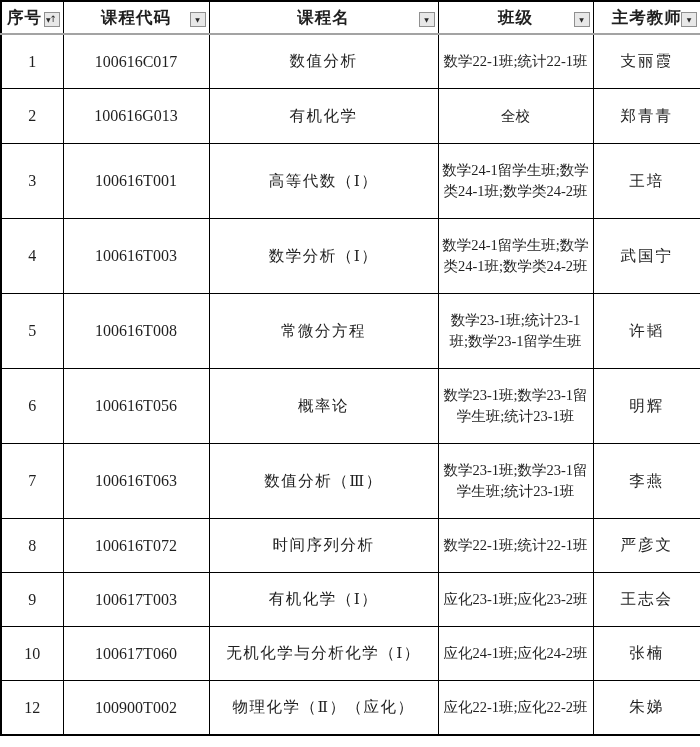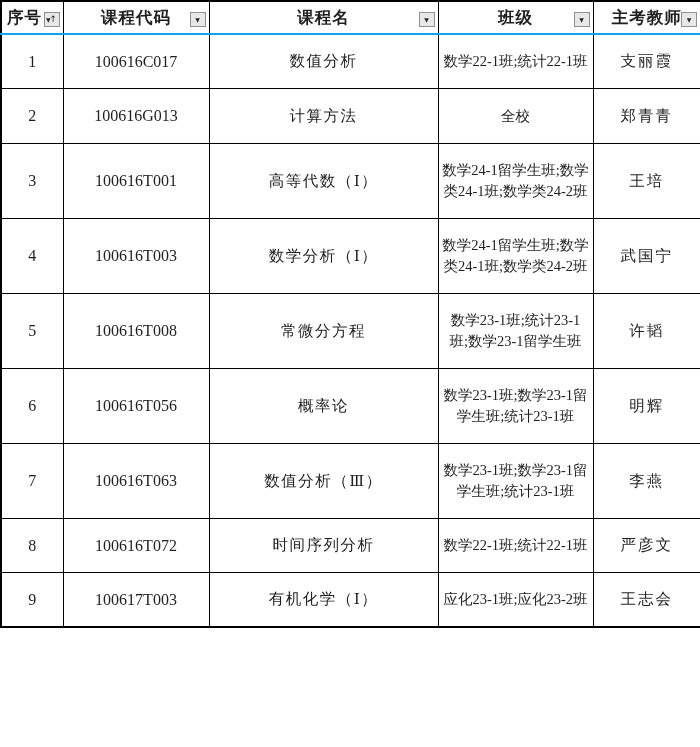--- a/index.html
+++ b/index.html
@@ -12,21 +12,21 @@
     border-collapse:collapse;table-layout:fixed;width:700px;
     border:2px solid #000;
   }
   col.c1{width:62px}col.c2{width:146px}col.c3{width:229px}col.c4{width:155px}col.c5{width:108px}
   th,td{
     border:1px solid #000;text-align:center;vertical-align:middle;
     padding:0 2px;overflow:hidden;box-sizing:border-box;
   }
   thead th{
     height:33px;font-weight:bold;font-size:16.5px;position:relative;
-    border-bottom:2px solid #0ea5e9;letter-spacing:1px;
+    border-bottom:2px solid #a3a3a3;letter-spacing:1px;
   }
   thead th.first{text-align:left;padding-left:5px;}
   .fbtn{
     position:absolute;right:3px;bottom:6px;width:16px;height:15px;
     background:#e8e8e8;border:1px solid #909090;box-sizing:border-box;
     display:inline-flex;align-items:center;justify-content:center;
     padding:0;margin:0;cursor:default;
     font-family:"DejaVu Sans","Liberation Sans",sans-serif;color:#2a2a2a;
   }
   .tri{font-size:6px;line-height:1;font-weight:normal;}
@@ -99,21 +99,21 @@
     <tr>
       <td class="c-no">1</td>
       <td class="c-code">100616C017</td>
       <td class="c-name">数值分析</td>
       <td class="c-class">数学22-1班;统计22-1班</td>
       <td class="c-teacher">支丽霞</td>
     </tr>
     <tr>
       <td class="c-no">2</td>
       <td class="c-code">100616G013</td>
-      <td class="c-name">计算方法</td>
+      <td class="c-name">有机化学</td>
       <td class="c-class">全校</td>
       <td class="c-teacher">郑青青</td>
     </tr>
     <tr>
       <td class="c-no">3</td>
       <td class="c-code">100616T001</td>
       <td class="c-name">高等代数（Ⅰ）</td>
       <td class="c-class">数学24-1留学生班;数学类24-1班;数学类24-2班</td>
       <td class="c-teacher">王培</td>
     </tr>
@@ -152,14 +152,28 @@
       <td class="c-class">数学22-1班;统计22-1班</td>
       <td class="c-teacher">严彦文</td>
     </tr>
     <tr>
       <td class="c-no">9</td>
       <td class="c-code">100617T003</td>
       <td class="c-name">有机化学（Ⅰ）</td>
       <td class="c-class">应化23-1班;应化23-2班</td>
       <td class="c-teacher">王志会</td>
     </tr>
+    <tr>
+      <td class="c-no">10</td>
+      <td class="c-code">100617T060</td>
+      <td class="c-name">无机化学与分析化学（Ⅰ）</td>
+      <td class="c-class">应化24-1班;应化24-2班</td>
+      <td class="c-teacher">张楠</td>
+    </tr>
+    <tr>
+      <td class="c-no">12</td>
+      <td class="c-code">100900T002</td>
+      <td class="c-name">物理化学（Ⅱ）（应化）</td>
+      <td class="c-class">应化22-1班;应化22-2班</td>
+      <td class="c-teacher">朱娣</td>
+    </tr>
   </tbody>
 </table>
 
 </body></html>

